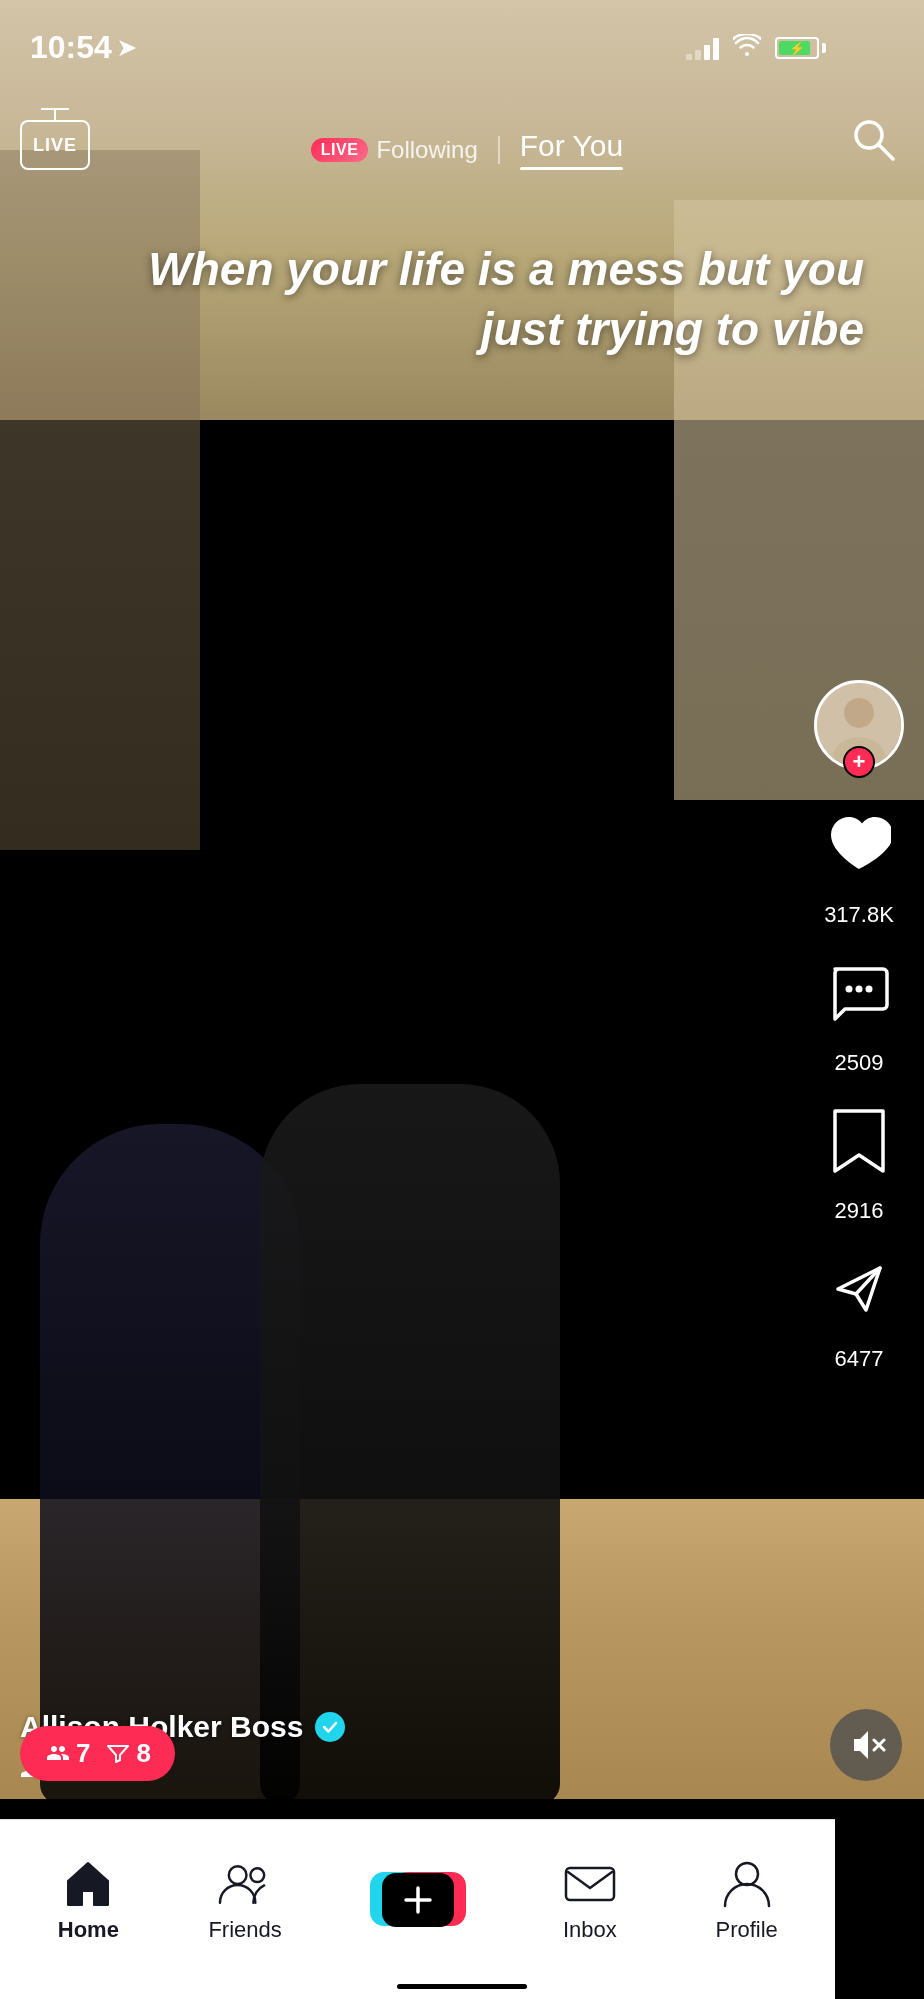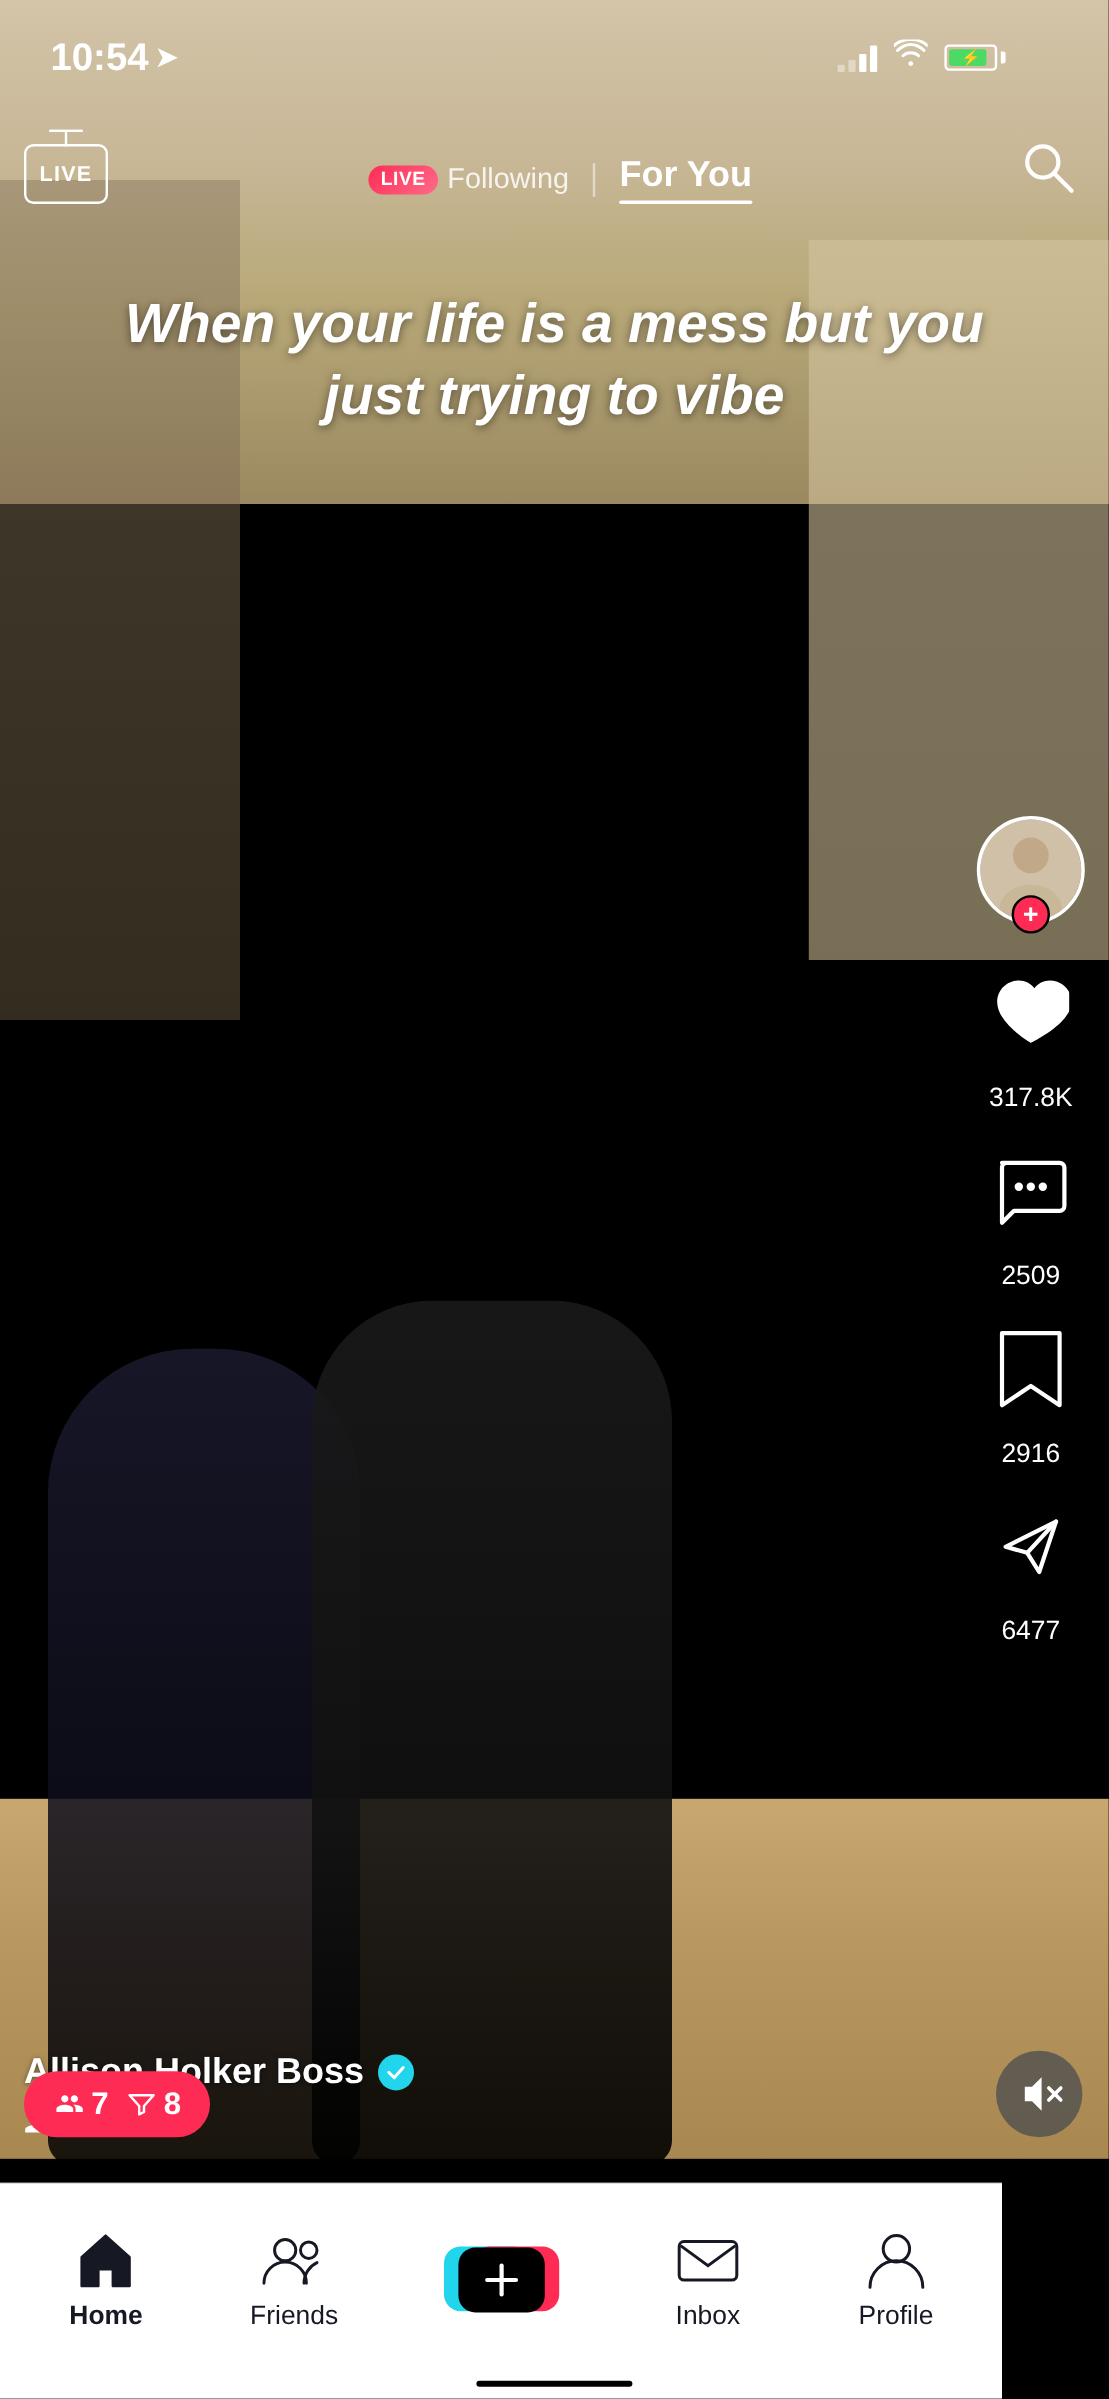--- a/index.html
+++ b/index.html
@@ -41,21 +41,21 @@
       top: 150px; left: 0;
       width: 200px;
       height: 700px;
       background: linear-gradient(180deg, #8a7860 0%, #6a5840 100%);
       opacity: 0.5;
     }
 
     
     .status-bar {
       position: absolute;
-      top: 0; left: 12px;
+      top: 0; left: 0;
       width: 856px;
       height: 80px;
       display: flex;
       align-items: center;
       justify-content: space-between;
       padding: 15px 30px 0;
       z-index: 100;
     }
     .status-time {
       font-size: 32px;
@@ -202,21 +202,21 @@
     }
     .nav-divider {
       width: 2px;
       height: 28px;
       background: rgba(255,255,255,0.5);
       margin: 0 10px;
     }
     .nav-foryou-text {
       color: #fff;
       font-size: 30px;
-      font-weight: 700;
+      font-weight: 400;
     }
     .nav-foryou-underline {
       width: 100%;
       height: 3px;
       background: #fff;
       border-radius: 2px;
       margin-top: 4px;
     }
     .nav-foryou-wrapper {
       display: flex;
@@ -241,20 +241,21 @@
       padding: 0 60px;
       z-index: 50;
     }
     .video-caption-text {
       color: #fff;
       font-size: 46px;
       font-weight: 700;
       line-height: 1.3;
       text-shadow: 0 2px 8px rgba(0,0,0,0.5);
       font-style: italic;
+      text-align: right;
     }
 
     
     .right-actions {
       position: absolute;
       right: 20px;
       top: 680px;
       display: flex;
       flex-direction: column;
       align-items: center;

